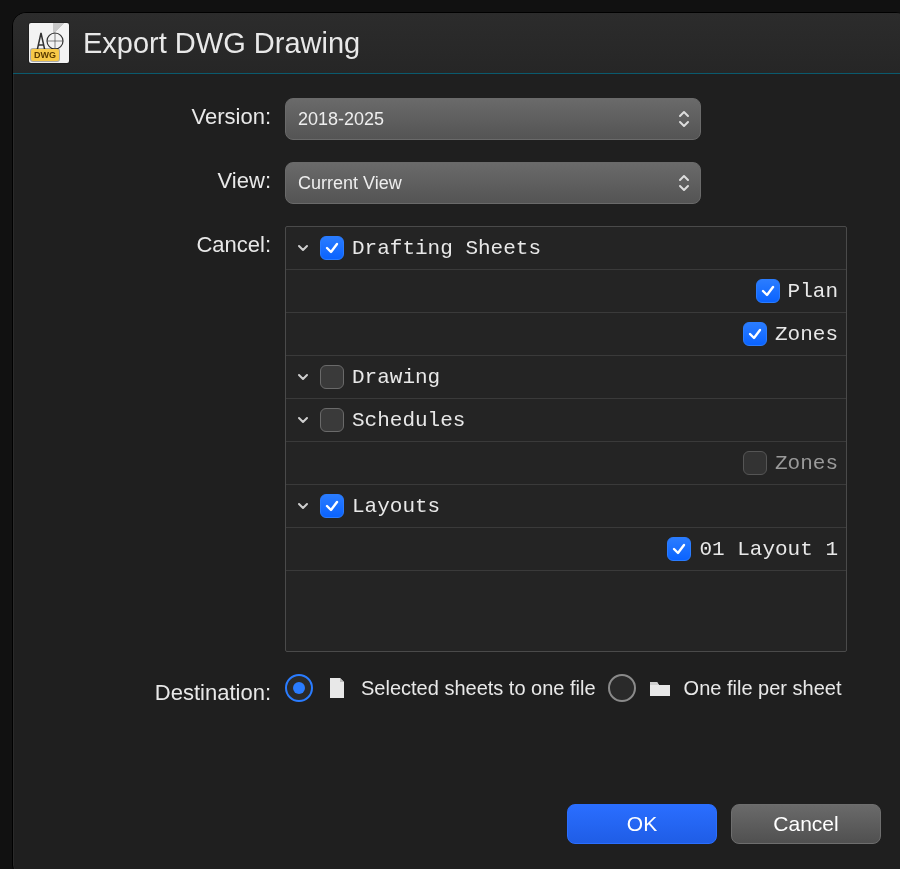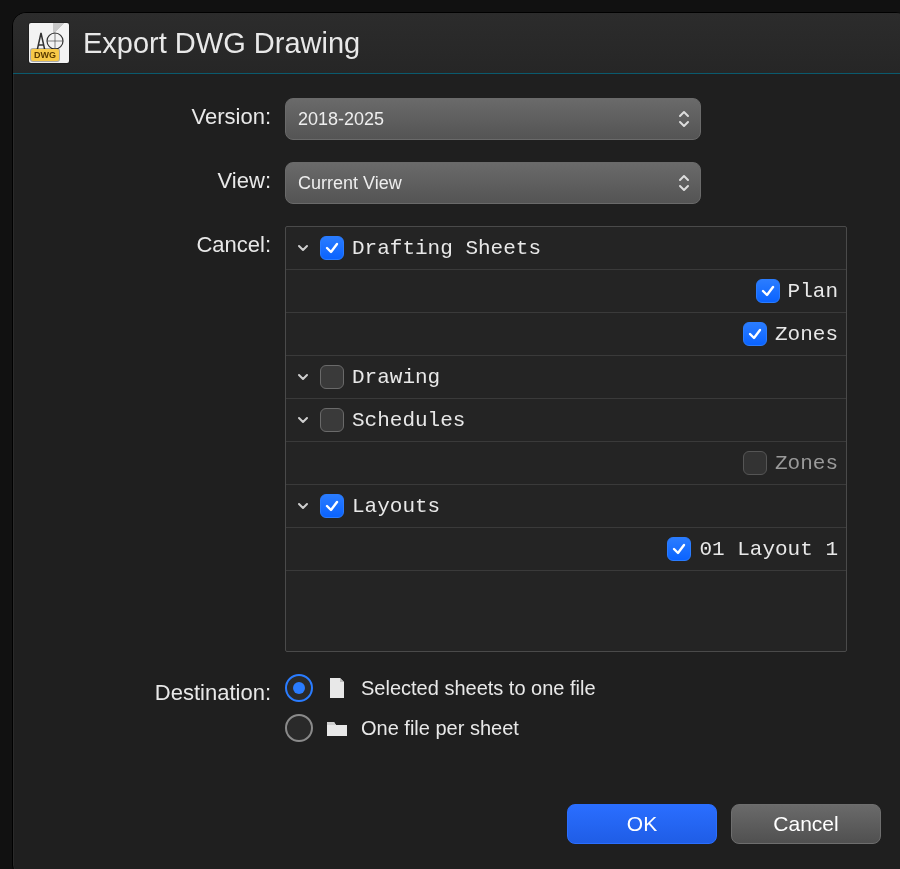--- a/index.html
+++ b/index.html
@@ -132,21 +132,21 @@
   .checkbox.checked{
     background:linear-gradient(var(--blue2),var(--blue));
     border-color:var(--blue2);
   }
   .checkbox svg{display:block;}
   .row-label{font-size:21px;font-family:Liberation Mono, monospace;}
   .row.disabled .row-label{color:var(--muted);}
   .row.disabled .checkbox{opacity:0.7;}
 
   .dest{
-    display:flex;flex-direction:column;gap:12px;
+    display:flex;flex-direction:row;gap:12px;
   }
   .radio-row{display:flex;align-items:center;gap:12px;}
   .radio{
     width:24px;height:24px;border-radius:50%;
     border:2px solid #8a8a8a;background:#2a2a2a;
     display:inline-flex;align-items:center;justify-content:center;
   }
   .radio.sel{border-color:var(--blue2);}
   .radio.sel::after{content:"";width:12px;height:12px;border-radius:50%;background:var(--blue2);}
   .dest-icon{width:24px;height:24px;display:inline-flex;align-items:center;justify-content:center;}

